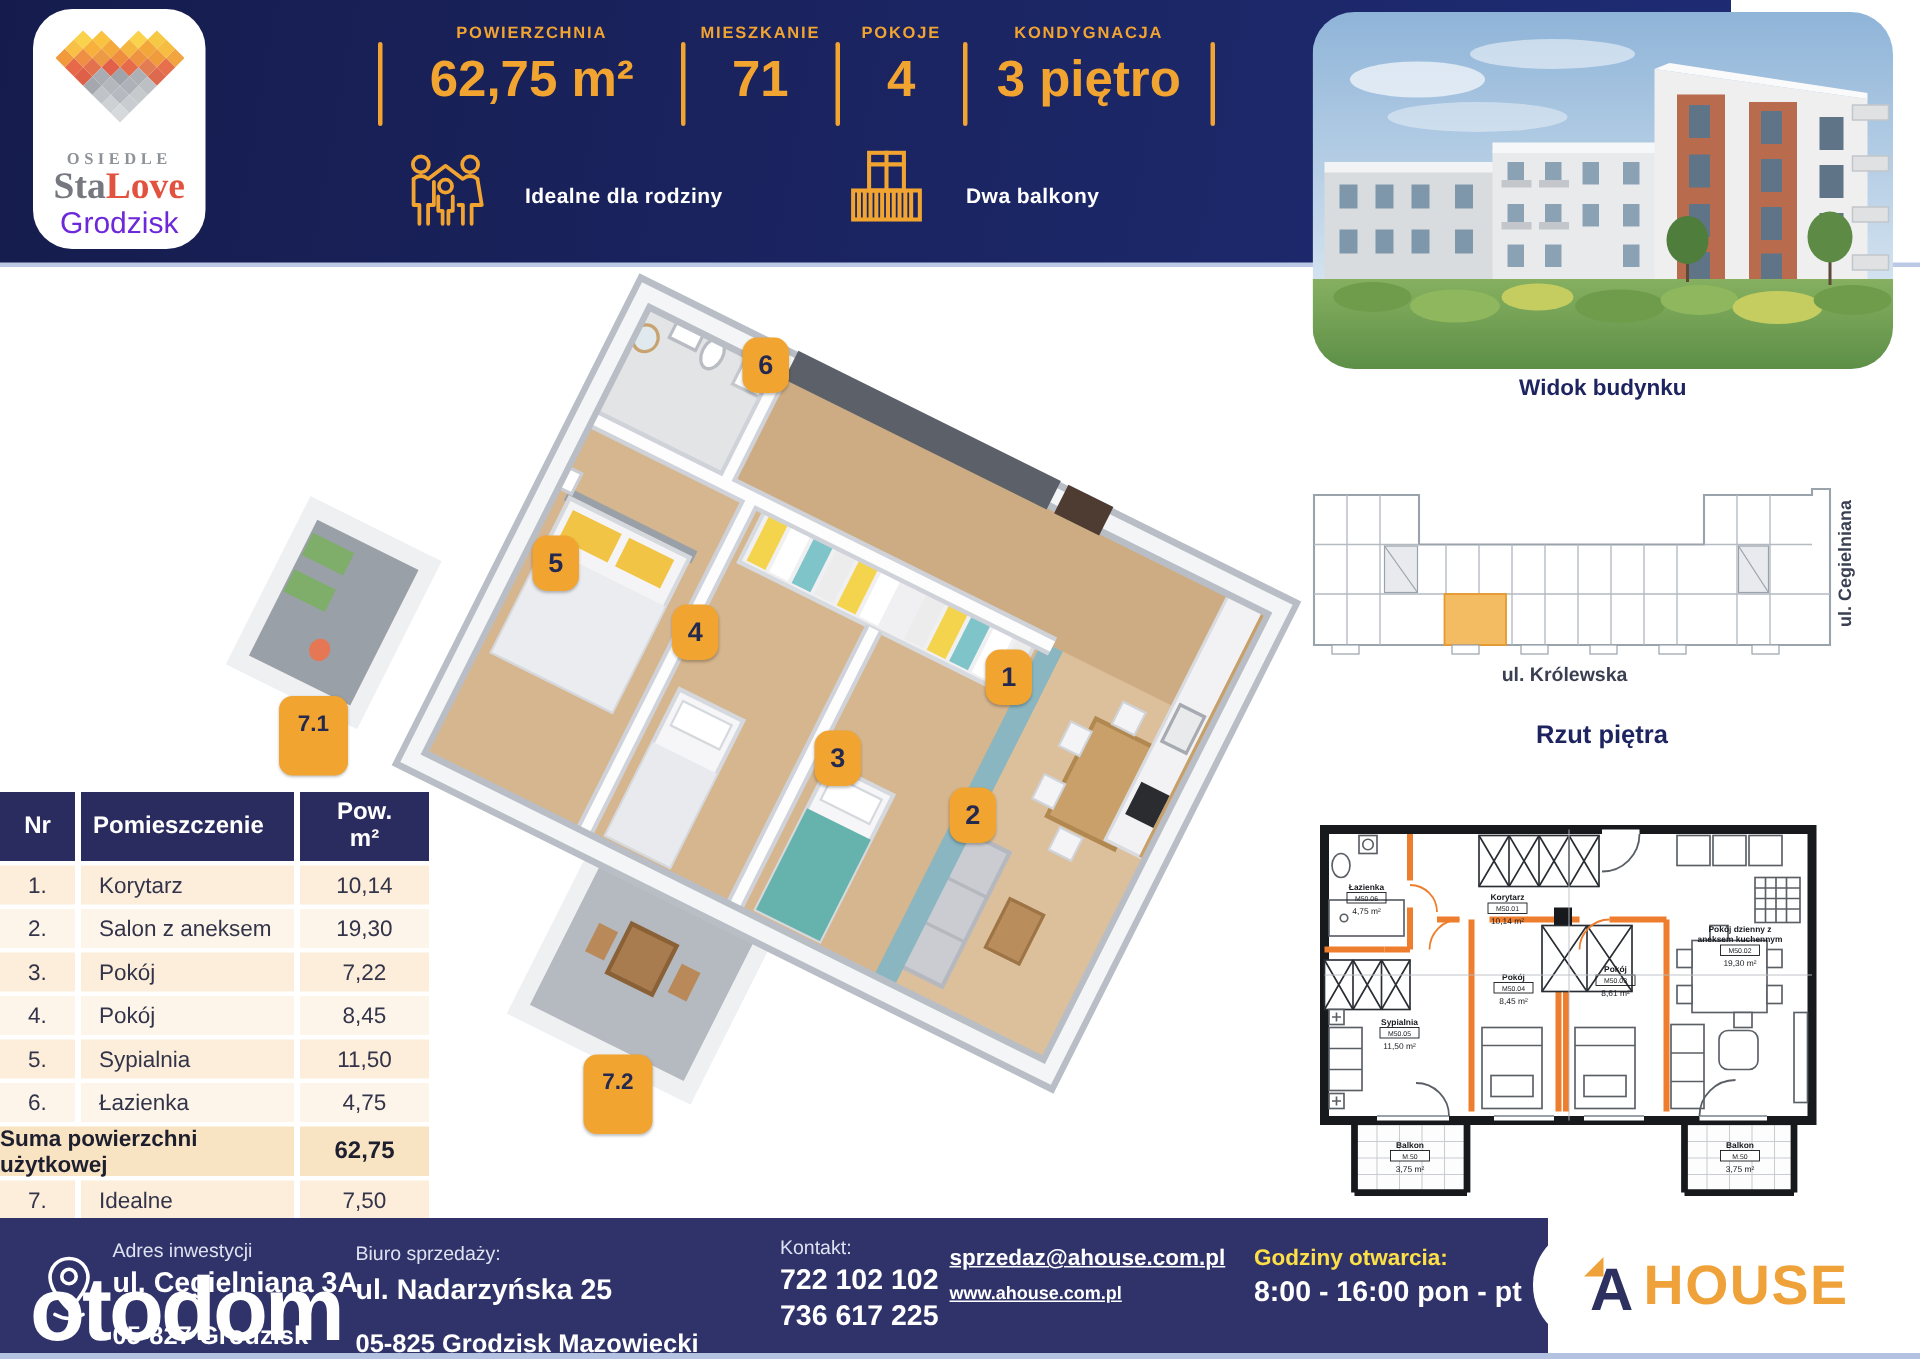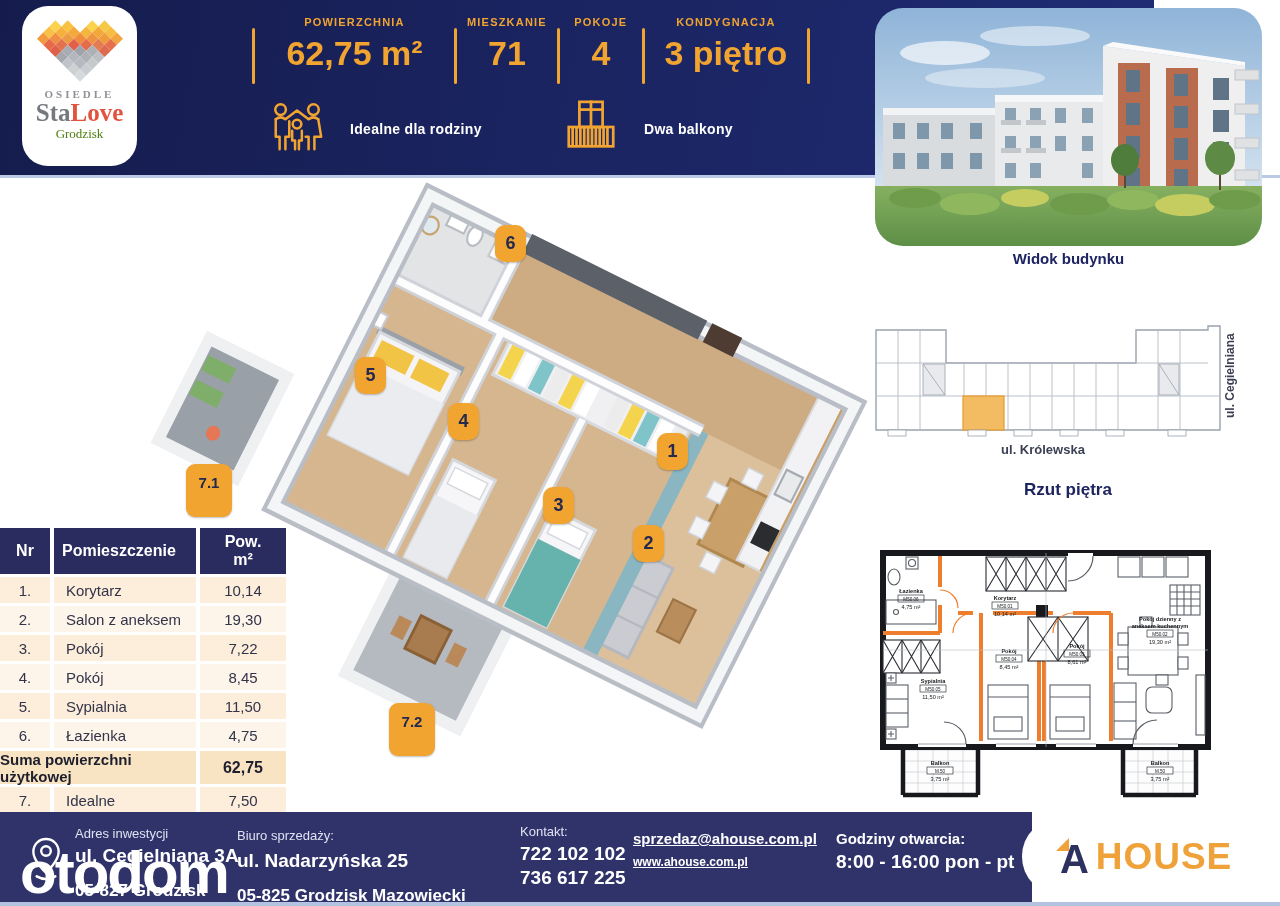--- a/index.html
+++ b/index.html
@@ -7,25 +7,25 @@
   .page { position:relative; width:1280px; height:906px; background:#ffffff; overflow:hidden; margin:0 auto; }
 
   
   .header { position:absolute; left:0; top:0; width:1154px; height:178px;
             background:linear-gradient(100deg,#151c4d 0%,#1b2563 55%,#1e2c74 100%); }
   .header-line { position:absolute; left:0; top:175px; width:1280px; height:3px; background:#bcc9e6; }
 
   .logo-card { position:absolute; left:22px; top:6px; width:115px; height:160px; background:#ffffff;
                border-radius:26px; display:flex; flex-direction:column; align-items:center; padding-top:14px; z-index:5; }
   .logo-heart { width:86px; height:64px; }
-  .logo-osiedle { margin-top:4px; font-family:"Liberation Serif", serif; font-size:11px; letter-spacing:3px;
+  .logo-osiedle { margin-top:16px; font-family:"Liberation Serif", serif; font-size:11px; letter-spacing:3px;
                   color:#8e9196; font-weight:bold; }
   .logo-brand { font-family:"Liberation Serif", serif; font-size:25px; font-weight:bold; line-height:1.05; }
   .logo-brand .gray { color:#75787e; } .logo-brand .red { color:#e2533f; }
-  .logo-grodzisk { font-family:Liberation Serif, serif; font-size:13px; color:#4d7c0f; }
+  .logo-grodzisk { font-family:Liberation Sans, sans-serif; font-size:20px; color:#6d28d9; }
 
   .stats { position:absolute; left:252px; top:10px; display:flex; align-items:stretch; height:86px; }
   .vsep { width:3px; background:#f2a431; height:56px; margin-top:18px; border-radius:2px; }
   .stat { display:flex; flex-direction:column; align-items:center; padding:0 10px; }
   .stat-label { font-size:11px; font-weight:bold; letter-spacing:1.2px; color:#f2a431; margin-top:6px; }
   .stat-value { font-size:34px; font-weight:bold; color:#f2a431; margin-top:6px; white-space:nowrap; }
   .stat.w1{ min-width:199px; } .stat.w2{ min-width:99px; } .stat.w3{ min-width:82px; } .stat.w4{ min-width:162px; }
 
   .feature { position:absolute; display:flex; align-items:center; gap:24px; }
   .feature-1 { left:268px; top:98px; } .feature-2 { left:562px; top:98px; }
@@ -696,21 +696,21 @@
     <div class="fcol" style="left:520px; top:12px;">
       <div class="flabel">Kontakt:</div>
       <div class="fbig">722 102 102</div>
       <div class="fbig">736 617 225</div>
     </div>
     <div class="fcol" style="left:633px; top:18px;">
       <a href="#" class="flink">sprzedaz@ahouse.com.pl</a>
       <a href="#" class="flink" style="font-size:12px;">www.ahouse.com.pl</a>
     </div>
     <div class="fcol" style="left:836px; top:18px;">
-      <div class="flabel" style="font-size:15px; font-weight:bold; color:#ffffff;">Godziny otwarcia:</div>
+      <div class="flabel" style="font-size:15px; font-weight:bold; color:#fde047;">Godziny otwarcia:</div>
       <div class="fbig">8:00 - 16:00 pon - pt</div>
     </div>
     <div class="brand-box">
       <svg width="42" height="44" viewBox="0 0 42 44">
         <polygon points="4,16 17,3 17,16" fill="#f0a23a"></polygon>
         <text x="8" y="38" font-family="Liberation Sans, sans-serif" font-size="40" font-weight="bold" fill="#2d3160">A</text>
       </svg>
       <span class="brand-house">HOUSE</span>
     </div>
     <div class="bottom-line"></div>

